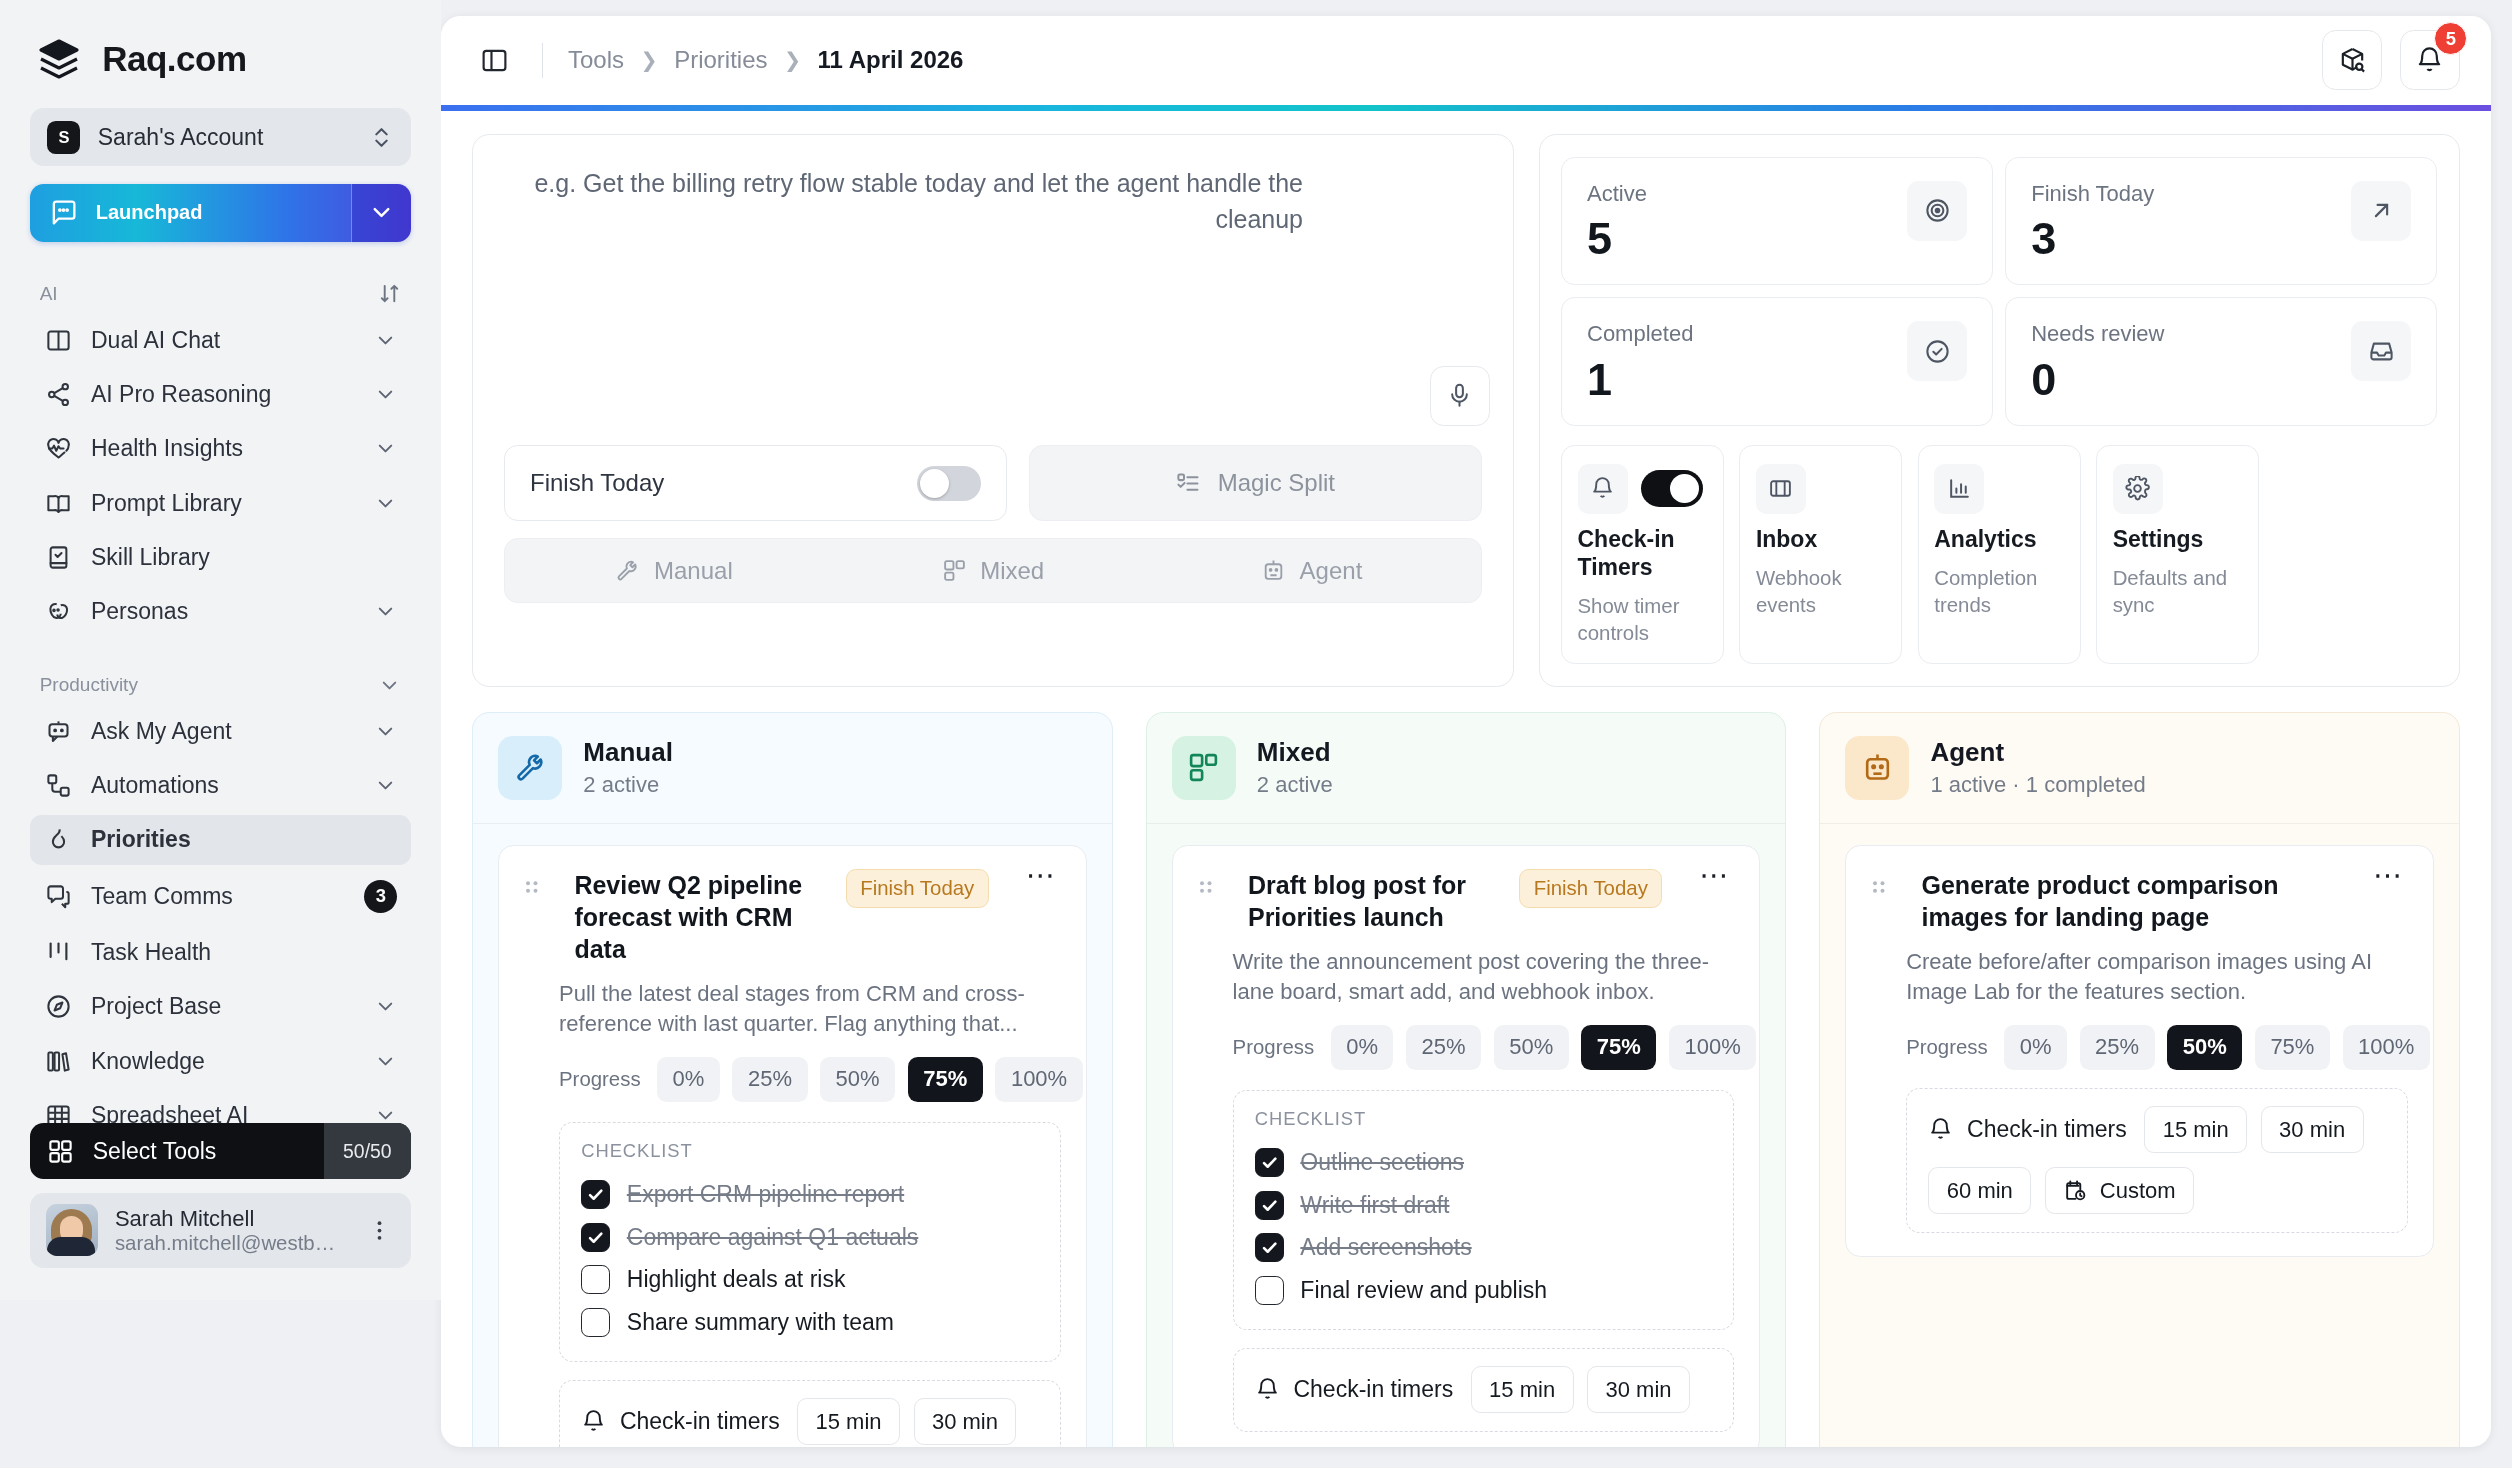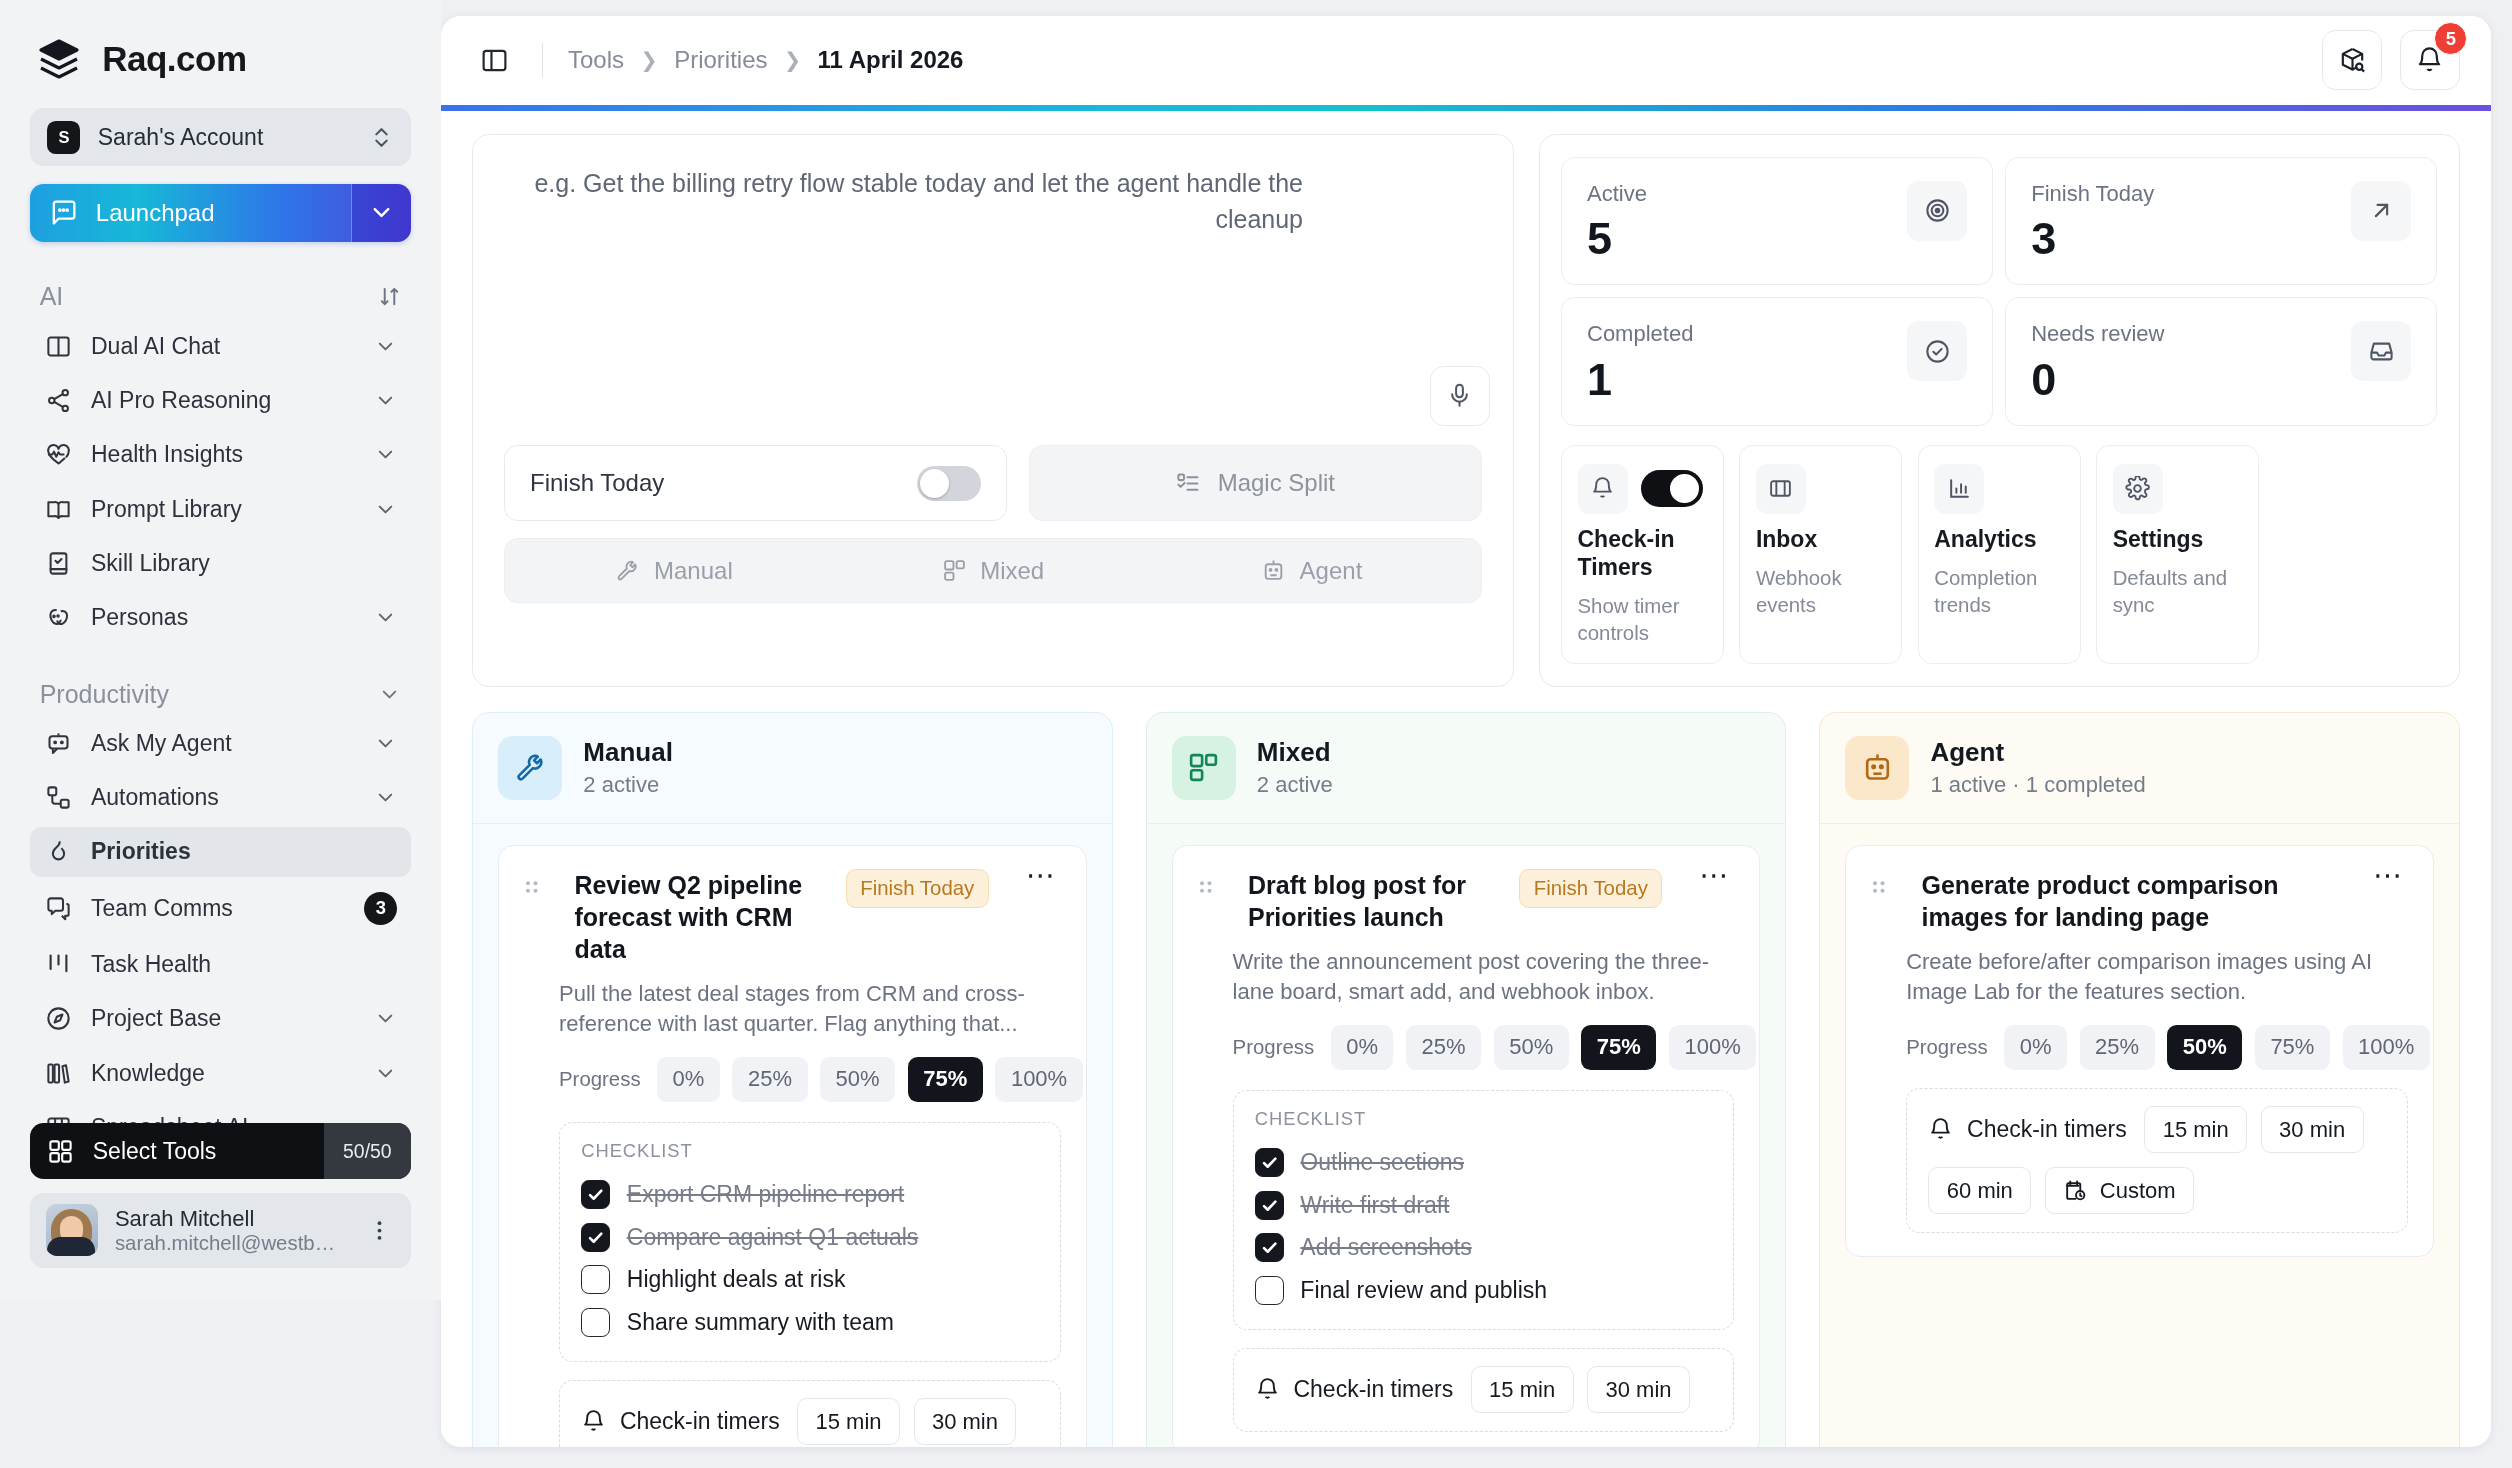--- a/index.html
+++ b/index.html
@@ -36,30 +36,30 @@
   }
   .account-name { font-size: 23px; font-weight: 500; color: #272c36; flex: 1; }
   .account-chev { color: #4a5160; display: flex; }
 
   .launchpad {
     display: flex; align-items: center; border-radius: 13.6px; overflow: hidden;
     background: linear-gradient(90deg, #1e9fe0 0%, #17b8d8 28%, #2f73e8 68%, #4f46d8 100%);
     margin-bottom: 33px; box-shadow: 0 1.9px 5.8px rgba(40,80,200,.22);
   }
   .launchpad-main { display: flex; align-items: center; gap: 17.4px; padding: 14.5px 19.4px; flex: 1; }
-  .launchpad-label { color: #fff; font-size: 24px; font-weight: 400; }
+  .launchpad-label { color: #fff; font-size: 20px; font-weight: 700; }
   .launchpad-caret {
     width: 60px; align-self: stretch; display: flex; align-items: center; justify-content: center;
     background: rgba(40,30,190,.35); border-left: 1px solid rgba(255,255,255,.35); color: #fff;
   }
 
   .nav-scroll { flex: 1; overflow: hidden; }
   .section-head {
     display: flex; align-items: center; justify-content: space-between;
-    padding: 7.8px 9.7px 9.7px 9.7px; color: #8a909c; font-size: 25px;
+    padding: 7.8px 9.7px 9.7px 9.7px; color: #8a909c; font-size: 19px;
   }
   .section-head .ic { color: #6e7582; display: flex; }
 
   .nav-item {
     display: flex; align-items: center; gap: 18.4px;
     padding: 10.7px 13.6px; border-radius: 11.6px; margin-bottom: 3.9px;
     color: #2c313b; font-size: 23px; cursor: pointer;
   }
   .nav-item .ic { width: 29px; height: 29px; flex: 0 0 29px; display: flex; align-items: center; justify-content: center; color: #2f343d; }
   .nav-item .lbl { flex: 1; white-space: nowrap; }

